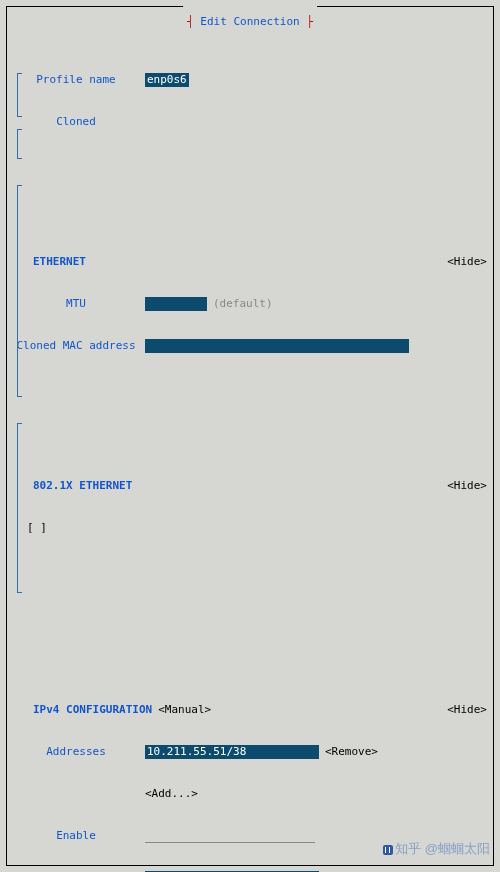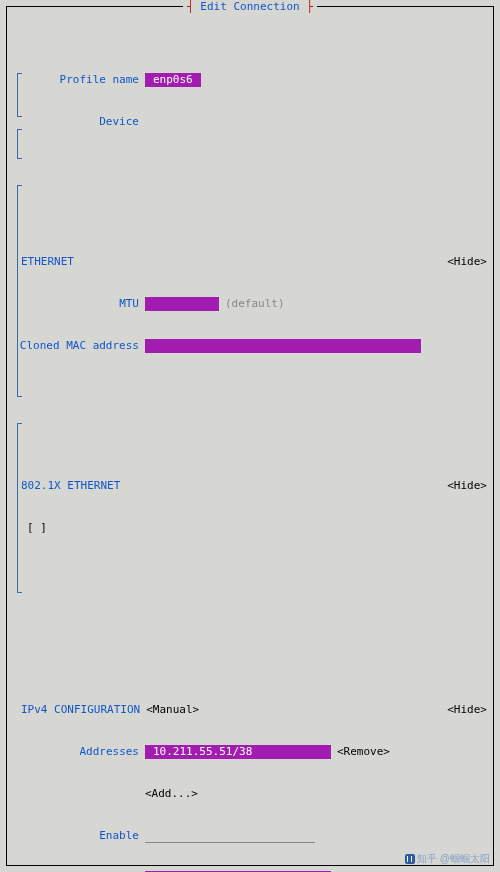--- a/index.html
+++ b/index.html
@@ -16,58 +16,58 @@
   .frame{
     position:absolute;
     left:6px;right:6px;top:6px;bottom:6px;
     border:1px solid #000;
     box-sizing:border-box;
   }
   .title-cut{
     position:absolute;
     top:-8px;left:50%;transform:translateX(-50%);
     background:#d6d7d3;
-    padding:1px 4px;
+    padding:16px 4px;
   }
   .title-bar{color:#b11}
   .title-txt{color:#1155cc}
   .content{
     position:absolute;
     left:6px;right:6px;top:10px;bottom:6px;
     white-space:pre;
   }
   .row{display:flex;height:14px;align-items:center}
-  .lbl{color:#1155cc;text-align:right;display:inline-block}
+  .lbl{color:#1155cc;text-align:center;display:inline-block}
   .lbl-w{width:126px}
   .gap{width:6px;display:inline-block}
   .val-sel{
-    background:#a21caf;color:#fff;
+    background:#0c4a6e;color:#fff;
     display:inline-block;
-    padding:0 8px;
+    padding:0 2px;
     min-height:14px;
   }
   .val-plain{display:inline-block;color:#000}
   .val-dim{display:inline-block;color:#888}
   .hide-r{position:absolute;right:0}
   .sec-bracket{
     position:absolute;
     border-left:1px solid #3a6aa8;
     border-top:1px solid #3a6aa8;
     border-bottom:1px solid #3a6aa8;
     width:4px;
   }
-  .sec-head{color:#1155cc;font-weight:normal;margin-left:8px}
+  .sec-head{color:#1155cc;font-weight:bold;margin-left:20px}
   .chk{margin-left:14px}
   .rel0{position:relative}
   .add{color:#000}
   .watermark{
     position:absolute;
-    bottom:6px;right:10px;
+    bottom:16px;right:10px;
     color:#8aa0c8;
-    font-size:10px;
+    font-size:13px;
     font-family:sans-serif;
   }
   .wm-logo{
     display:inline-block;width:10px;height:10px;
     background:#2b5aa0;border-radius:2px;
     vertical-align:middle;margin-right:2px;
     position:relative;
   }
   .wm-logo::after{
     content:"";position:absolute;
@@ -86,21 +86,21 @@
   </div>
 
   <div class="content">
 
     
     <div class="row rel0">
       <span class="lbl lbl-w">Profile name</span><span class="gap"></span>
       <span class="val-sel" style="200px">enp0s6</span>
     </div>
     <div class="row rel0">
-      <span class="lbl lbl-w">Device</span><span class="gap"></span>
+      <span class="lbl lbl-w">Cloned</span><span class="gap"></span>
     </div>
 
     <div class="row"></div>
 
     
     <div class="sec-bracket" style="top:56px;left:4px;height:42px"></div>
     <div class="row rel0">
       <span class="sec-head">ETHERNET</span>
       <span class="hide-r">&lt;Hide&gt;</span>
     </div>

